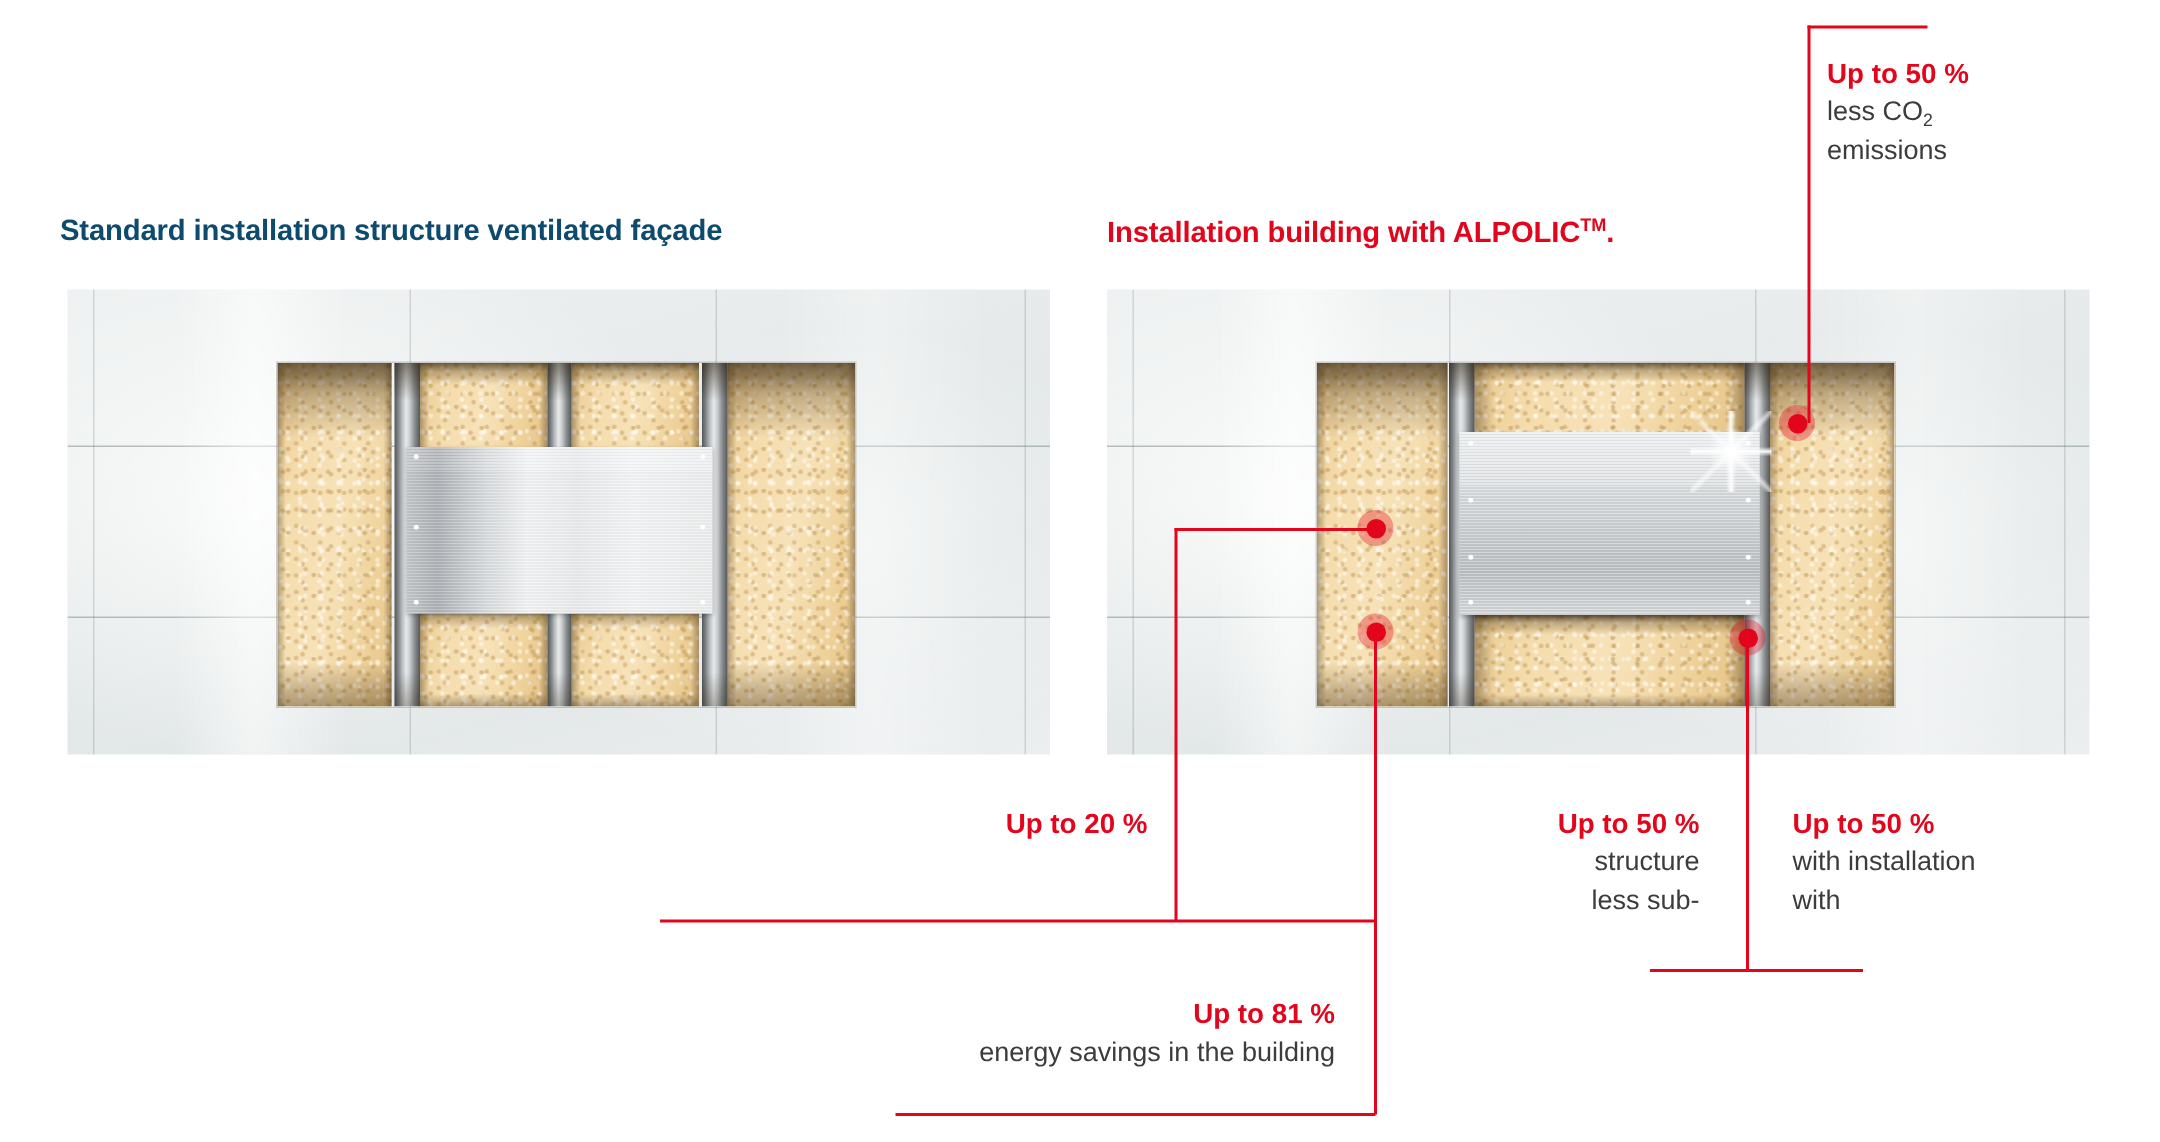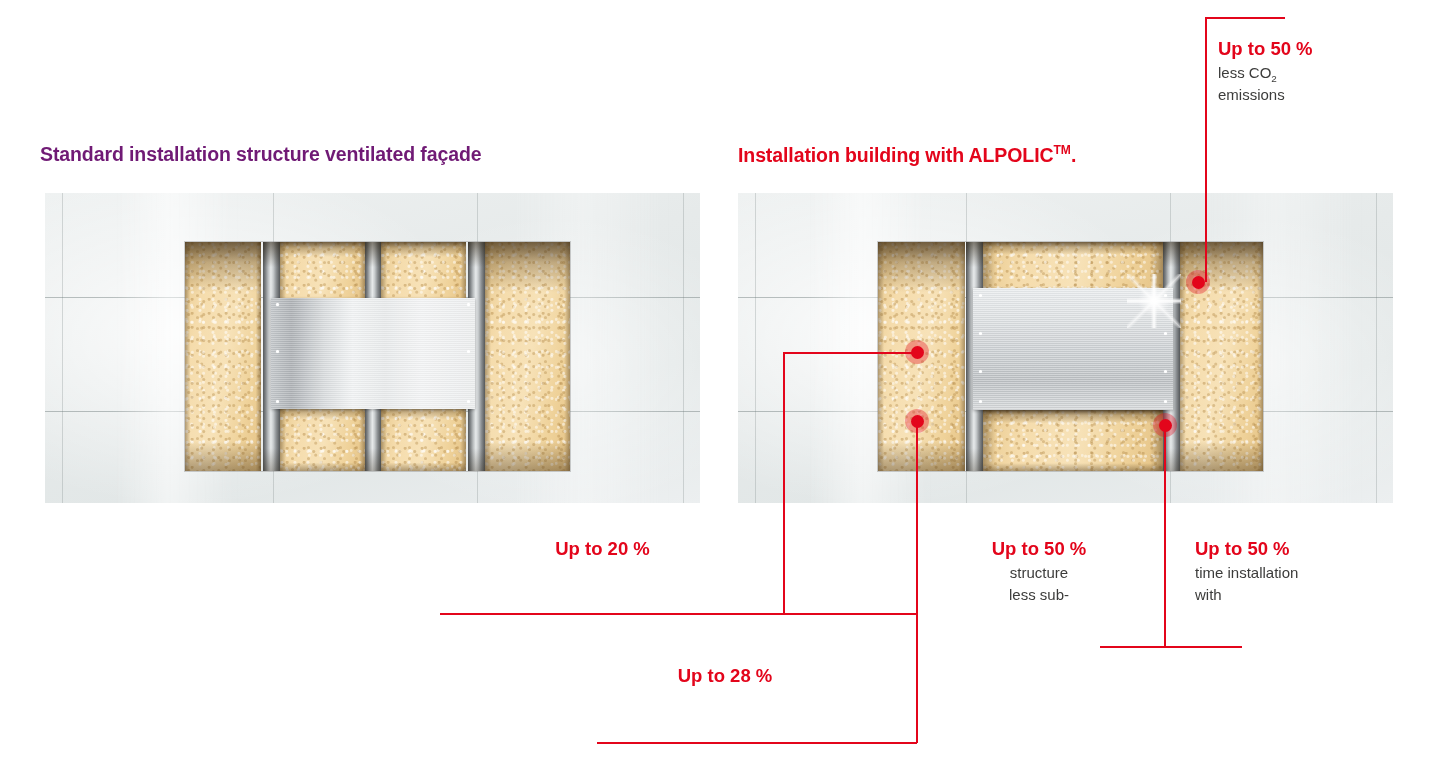--- a/index.html
+++ b/index.html
@@ -17,21 +17,21 @@
   }
 
   
   .title {
     position: absolute;
     font-size: 19.5px;
     font-weight: bold;
     letter-spacing: -0.1px;
     white-space: nowrap;
   }
-  #title-left  { left: 40px;  top: 143px; color: #701a75; }
+  #title-left  { left: 40px;  top: 143px; color: #0c4a6e; }
   #title-right { left: 738px; top: 143px; color: #e3051b; }
   .tm {
     font-size: 0.62em;
     vertical-align: super;
     letter-spacing: 0;
   }
 
   
   .panel {
     position: absolute;
@@ -181,26 +181,26 @@
   
   .callout { position: absolute; }
   .callout .big {
     font-size: 18.5px;
     font-weight: bold;
     color: #e3051b;
     line-height: 1.42;
     white-space: nowrap;
   }
   .callout .sub {
-    font-size: 15px;
+    font-size: 18px;
     font-weight: normal;
     color: #3c3c3b;
     line-height: 1.42;
   }
-  .callout.ralign { text-align: center; }
+  .callout.ralign { text-align: right; }
   .callout.lalign { text-align: left; }
   .callout .sub sub {
     font-size: 0.66em;
     vertical-align: baseline;
     position: relative;
     top: 4px;
   }
 </style>
 </head>
 <body>
@@ -308,26 +308,27 @@
   <div class="big">Up to 50 %</div>
   <div class="sub"><span>less CO</span><sub>2</sub></div>
   <div class="sub">emissions</div>
 </div>
 
 <div class="callout ralign" id="callout-sealing" style="left:440px; top:536px; width:325px;">
   <div class="big">Up to 20 %</div>
 </div>
 
 <div class="callout ralign" id="callout-energy" style="left:560px; top:663px; width:330px;">
-  <div class="big">Up to 28 %</div>
+  <div class="big">Up to 81 %</div>
+  <div class="sub">energy savings in the building</div>
 </div>
 
 <div class="callout ralign" id="callout-substructure" style="left:945px; top:536px; width:188px;">
   <div class="big">Up to 50 %</div>
   <div class="sub">structure</div>
   <div class="sub">less sub-</div>
 </div>
 
 <div class="callout lalign" id="callout-installtime" style="left:1195px; top:536px; width:220px;">
   <div class="big">Up to 50 %</div>
-  <div class="sub">time installation</div>
+  <div class="sub">with installation</div>
   <div class="sub">with</div>
 </div>
 
 </body></html>

